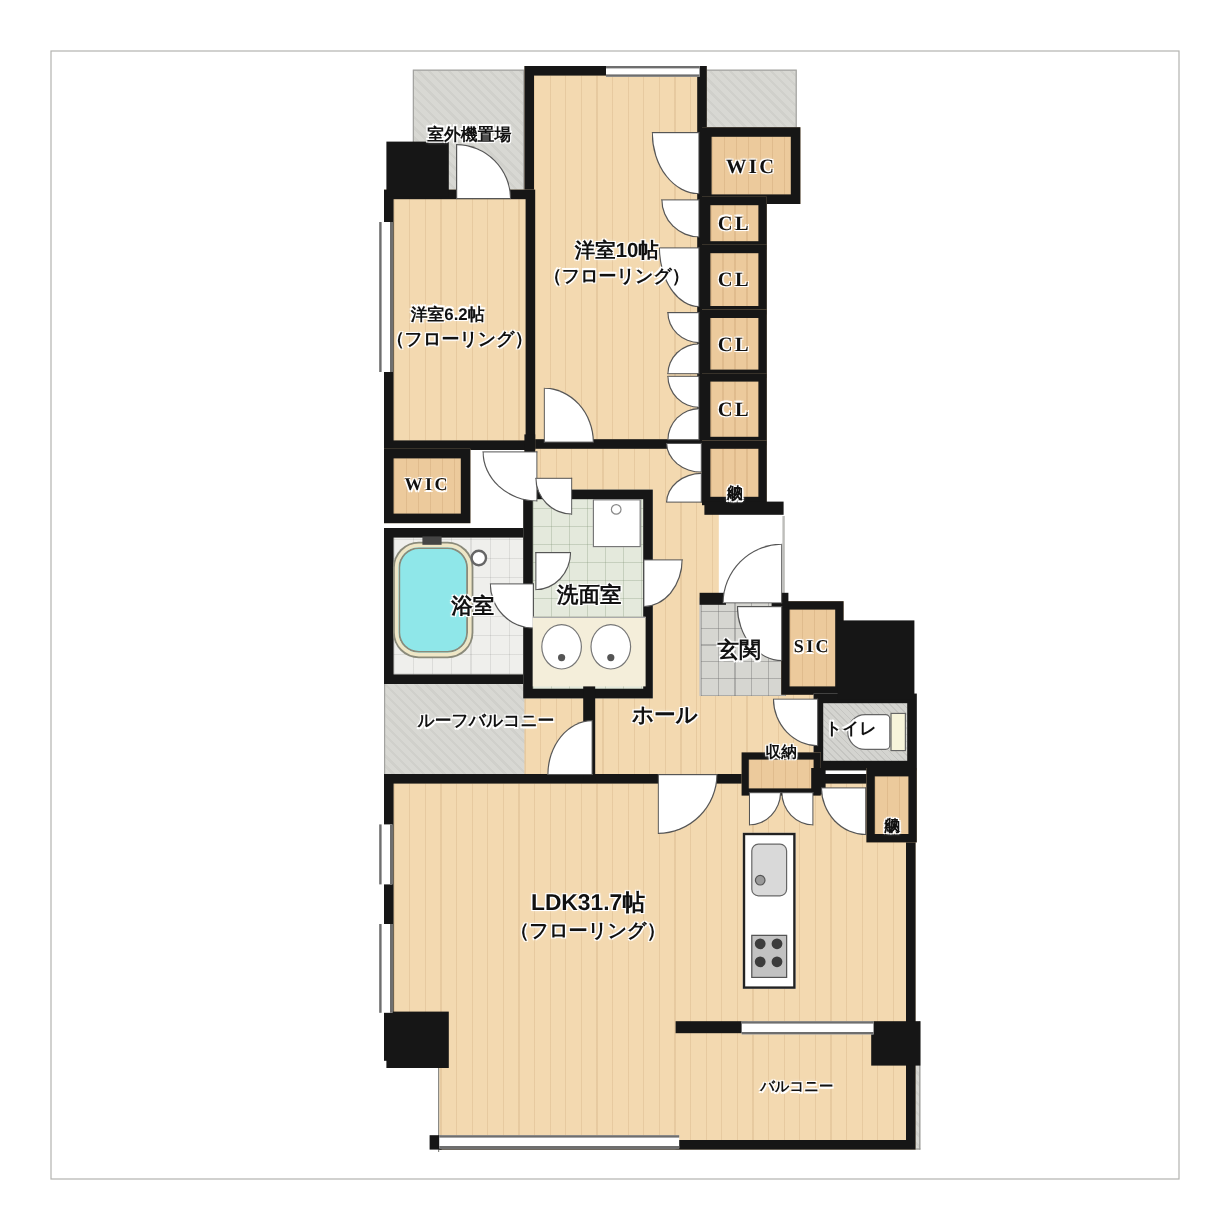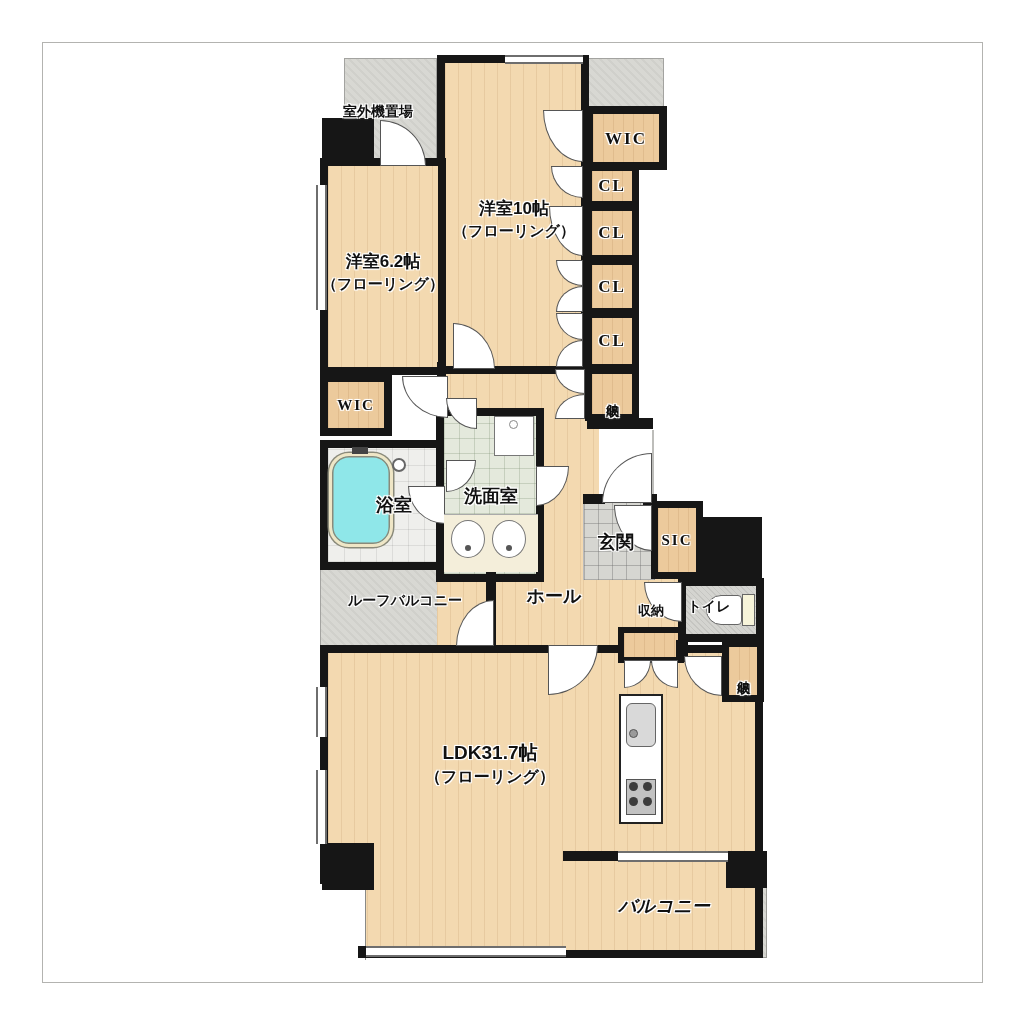--- a/index.html
+++ b/index.html
@@ -135,37 +135,37 @@
   <div class="abs z7" style="left:626px;top:703px;width:30px;height:44px;background:#d9d9d9;border:1.5px solid #666;border-radius:6px;"></div>
   <div class="abs z7" style="left:629px;top:729px;width:9px;height:9px;background:#9a9a9a;border:1px solid #555;border-radius:50%;"></div>
   <div class="abs z7" style="left:626px;top:779px;width:30px;height:36px;background:#c2c2c2;border:1.5px solid #555;"></div>
   <div class="abs z7" style="left:629px;top:782px;width:9px;height:9px;background:#3c3c3c;border-radius:50%;"></div>
   <div class="abs z7" style="left:643px;top:782px;width:9px;height:9px;background:#3c3c3c;border-radius:50%;"></div>
   <div class="abs z7" style="left:629px;top:797px;width:9px;height:9px;background:#3c3c3c;border-radius:50%;"></div>
   <div class="abs z7" style="left:643px;top:797px;width:9px;height:9px;background:#3c3c3c;border-radius:50%;"></div>
   <div class="abs z6" style="left:742px;top:594px;width:13px;height:32px;background:#f7f4da;border:1.5px solid #666;"></div>
   <div class="abs z6" style="left:706px;top:595px;width:36px;height:30px;background:#fff;border:1.5px solid #666;border-radius:15px 4px 4px 15px;"></div>
 
-  <div class="lbl" style="left:378px;top:112px;font-size:14px;">室外機置場</div>
+  <div class="lbl" style="left:391px;top:112px;font-size:14px;">室外機置場</div>
   <div class="lbl" style="left:514px;top:209px;font-size:17px;">洋室10帖</div>
   <div class="lbl" style="left:514px;top:231px;font-size:15px;">（フローリング）</div>
-  <div class="lbl" style="left:383px;top:262px;font-size:17px;">洋室6.2帖</div>
+  <div class="lbl" style="left:373px;top:262px;font-size:14px;">洋室6.2帖</div>
   <div class="lbl" style="left:383px;top:284px;font-size:15px;">（フローリング）</div>
   <div class="lbl latin" style="left:626px;top:139px;font-size:17px;">WIC</div>
   <div class="lbl latin" style="left:612px;top:186px;font-size:17px;">CL</div>
   <div class="lbl latin" style="left:612px;top:233px;font-size:17px;">CL</div>
   <div class="lbl latin" style="left:612px;top:287px;font-size:17px;">CL</div>
   <div class="lbl latin" style="left:612px;top:341px;font-size:17px;">CL</div>
   <div class="lbl vert" style="left:612px;top:394px;font-size:13px;">収納</div>
   <div class="lbl latin" style="left:356px;top:405px;font-size:15px;">WIC</div>
   <div class="lbl" style="left:394px;top:505px;font-size:18px;">浴室</div>
   <div class="lbl" style="left:491px;top:496px;font-size:18px;">洗面室</div>
   <div class="lbl" style="left:616px;top:542px;font-size:18px;">玄関</div>
   <div class="lbl latin" style="left:677px;top:540px;font-size:15px;">SIC</div>
   <div class="lbl" style="left:709px;top:607px;font-size:14px;">トイレ</div>
   <div class="lbl" style="left:554px;top:596px;font-size:18px;">ホール</div>
   <div class="lbl" style="left:405px;top:601px;font-size:14px;">ルーフバルコニー</div>
-  <div class="lbl" style="left:651px;top:612px;font-size:13px;font-family:Liberation Mono, monospace;">収納</div>
+  <div class="lbl" style="left:651px;top:627px;font-size:13px;">収納</div>
   <div class="lbl vert" style="left:743px;top:671px;font-size:13px;">収納</div>
   <div class="lbl" style="left:490px;top:753px;font-size:19px;">LDK31.7帖</div>
   <div class="lbl" style="left:490px;top:777px;font-size:16px;">（フローリング）</div>
-  <div class="lbl" style="left:664px;top:906px;font-size:18px;font-style:italic;">バルコニー</div>
+  <div class="lbl" style="left:664px;top:906px;font-size:12px;">バルコニー</div>
 </div>
 
 </body></html>

